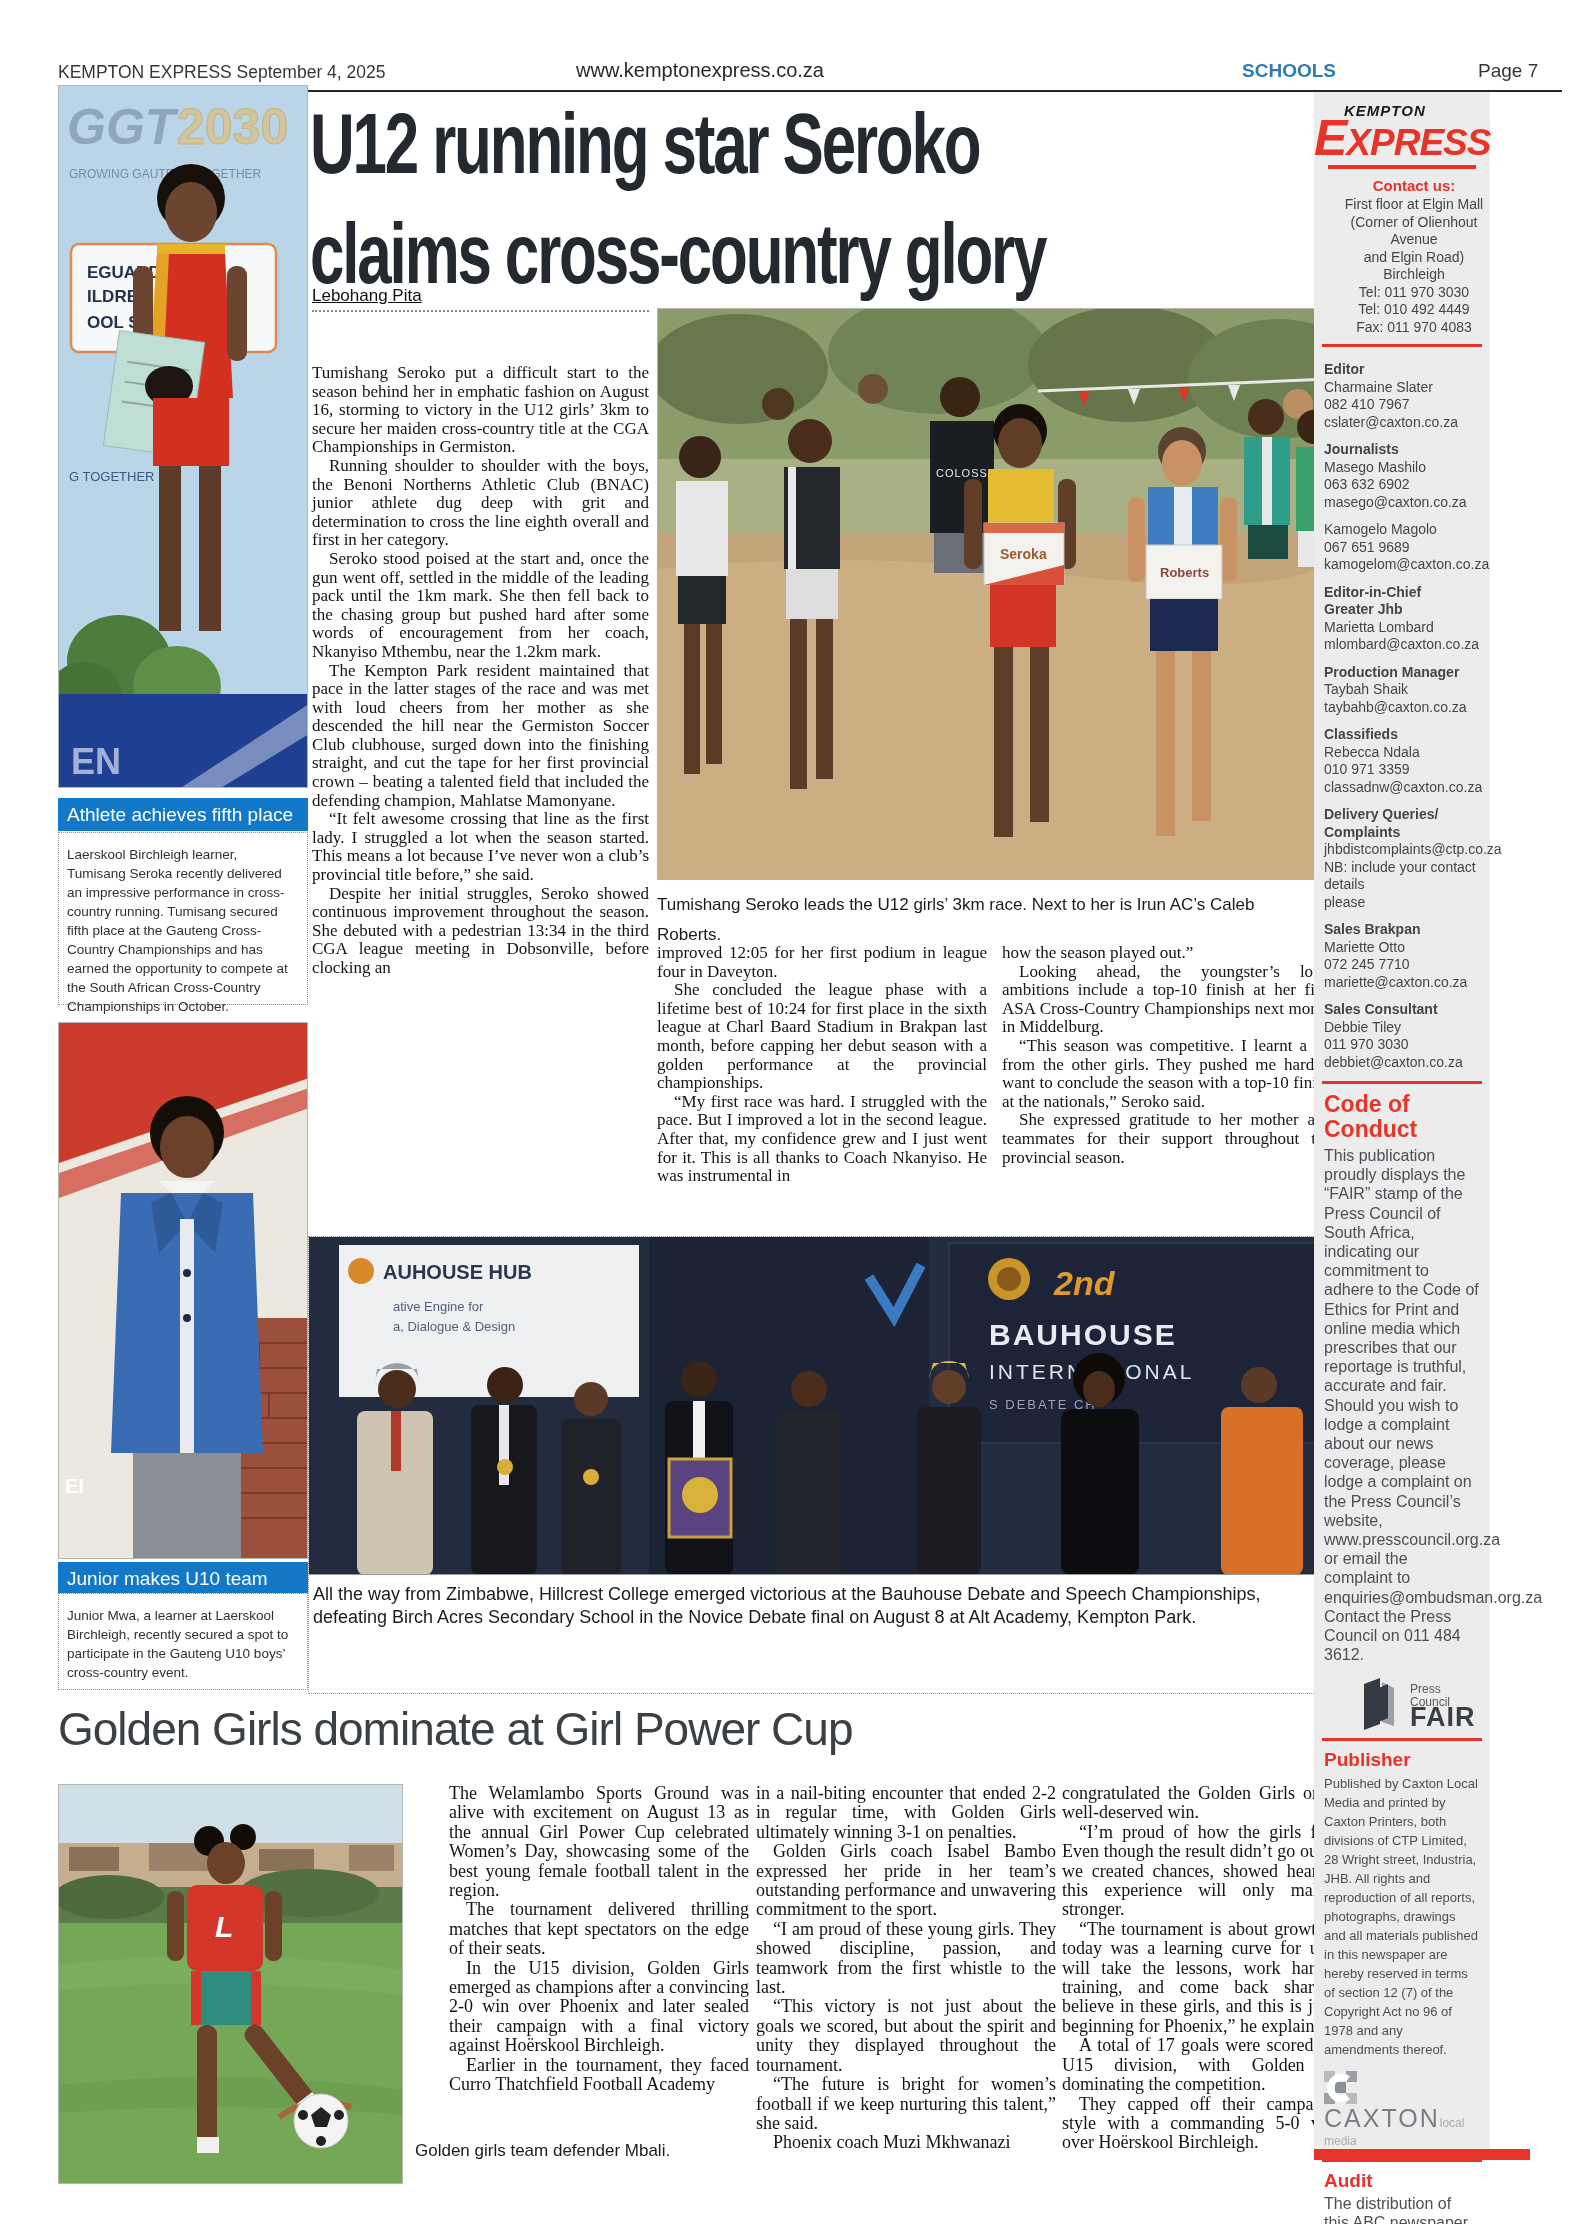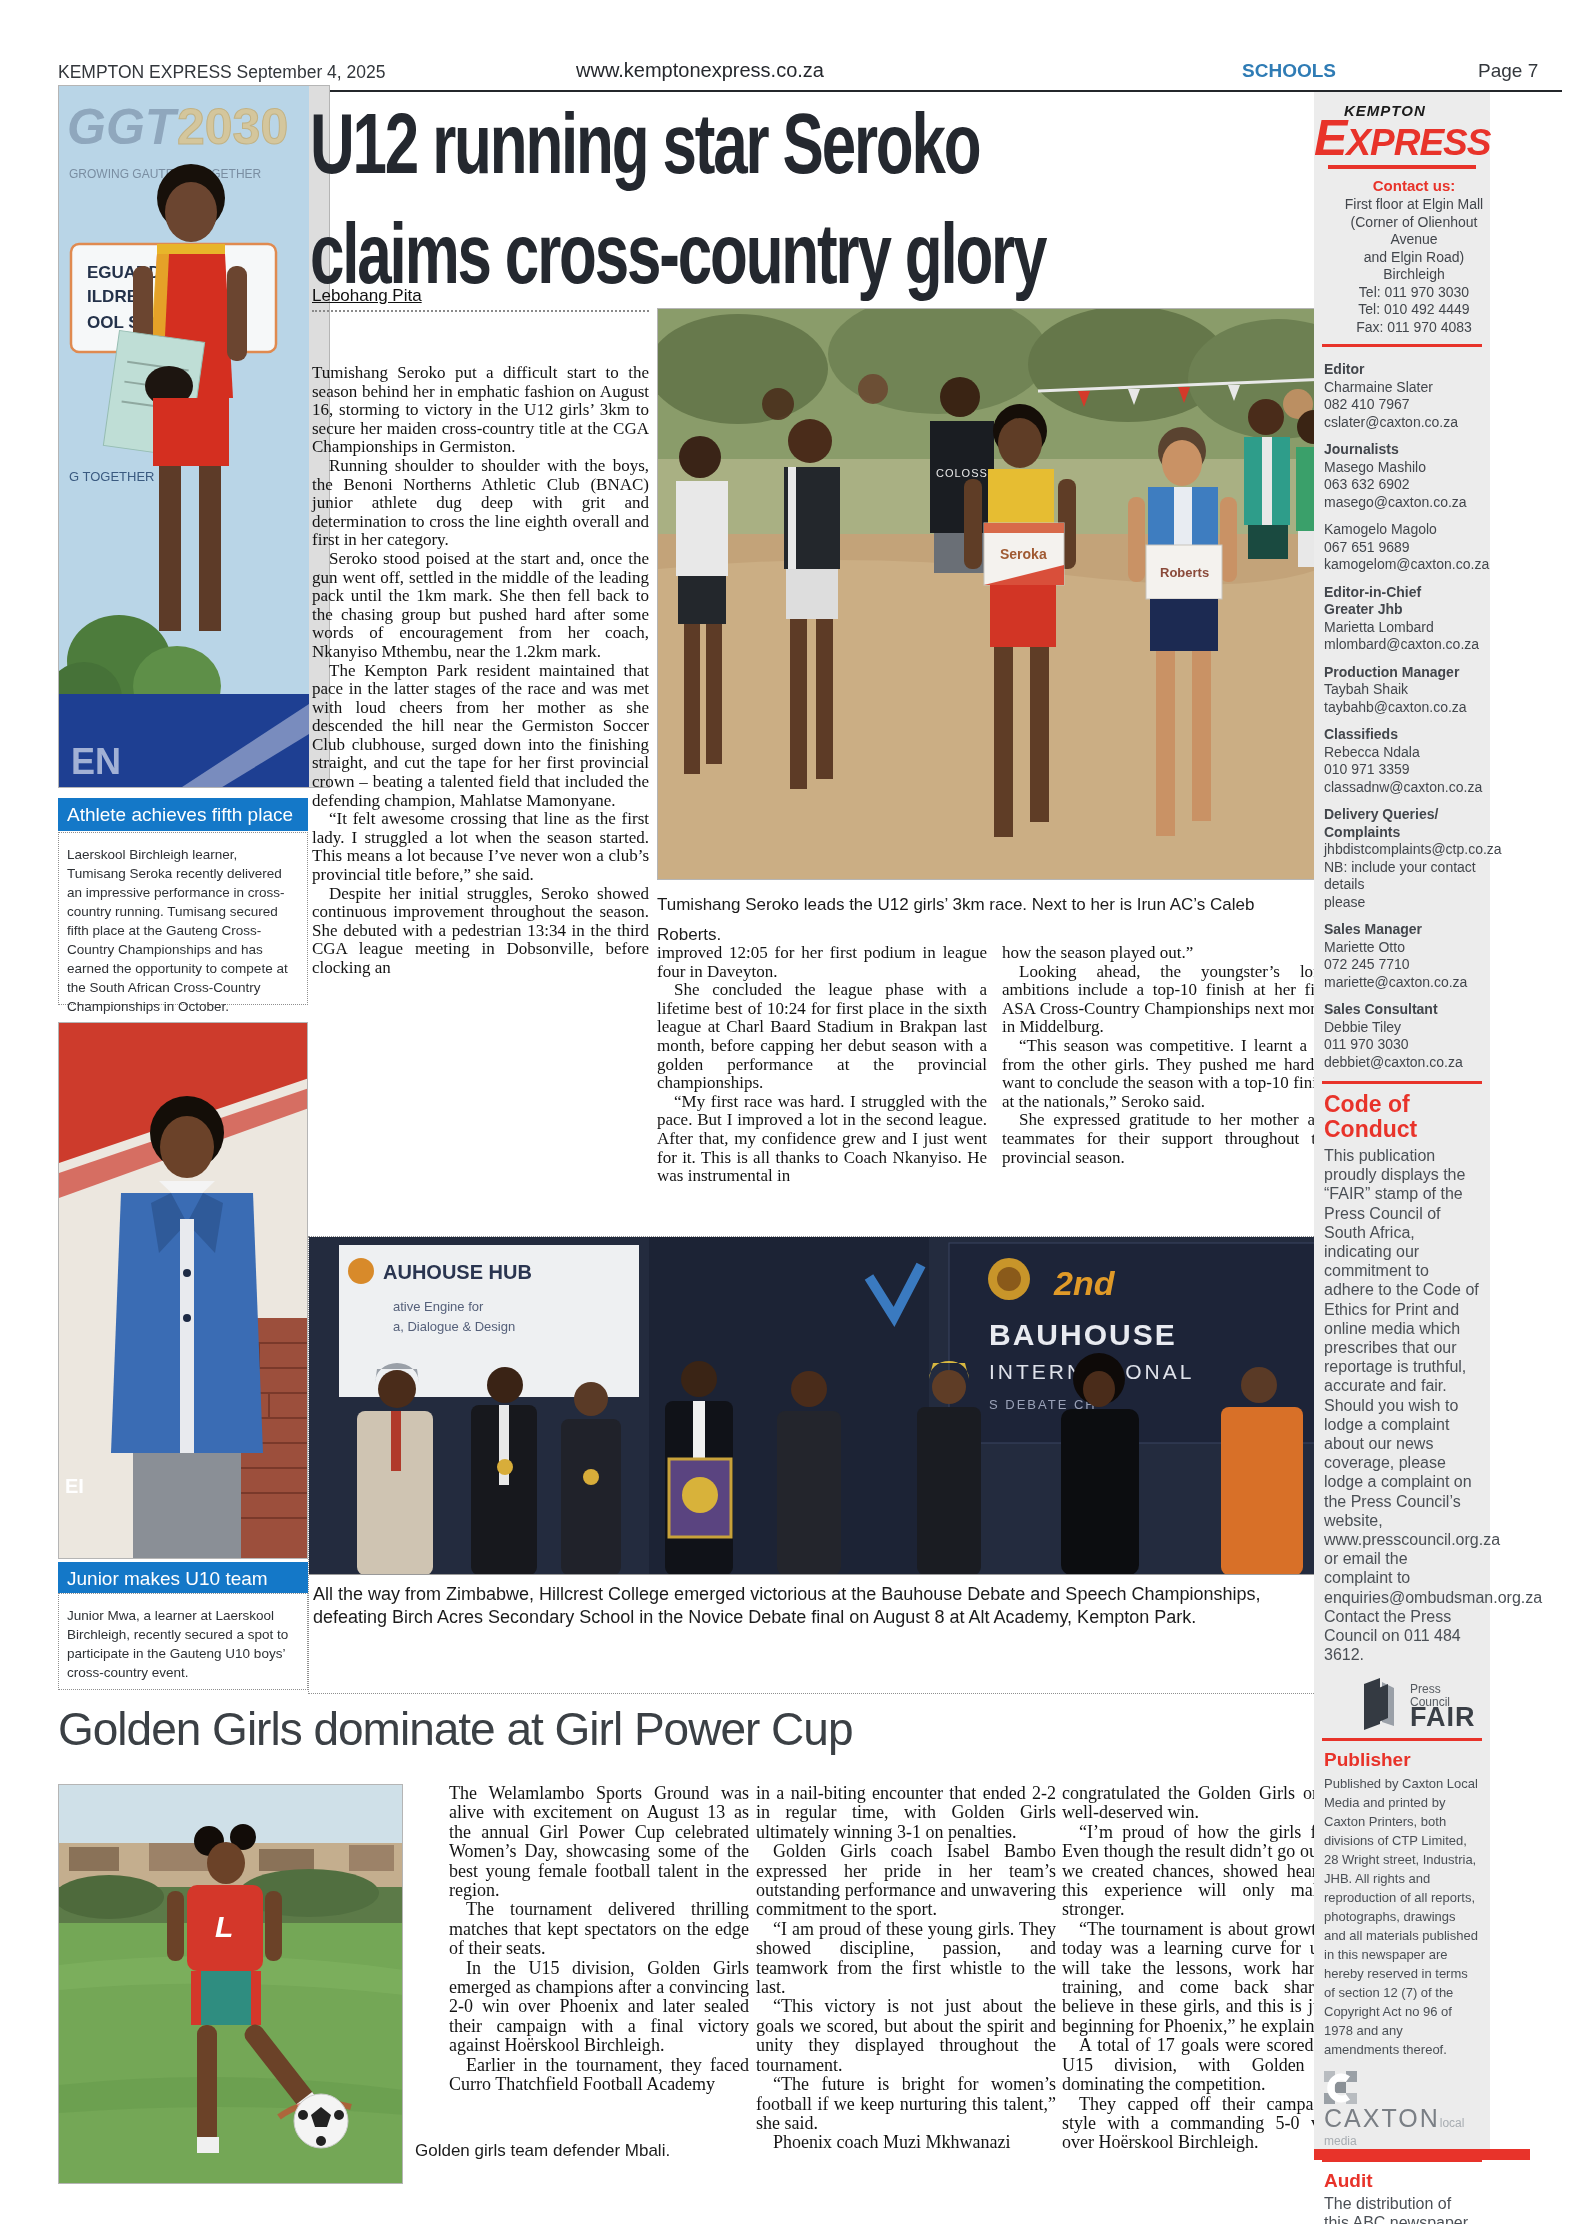--- a/index.html
+++ b/index.html
@@ -70,21 +70,21 @@
 <body>
 
 <div class="abs masthead" style="left:58px; top:62px;">KEMPTON EXPRESS September 4, 2025</div>
 <div class="abs site-url" style="left:500px; top:59px; width:400px;">www.kemptonexpress.co.za</div>
 <div class="abs section-label" style="left:1180px; top:60px; width:156px;">SCHOOLS</div>
 <div class="abs page-no" style="left:1478px; top:60px;">Page 7</div>
 <div class="abs header-rule" style="left:58px; top:90px; width:1504px;"></div>
 
 <div class="abs" style="left:58px; top:85px; width:250px; height:1612px;">
 
-  <div class="abs photo-frame" style="left:0; top:0; width:272px; height:703px;">
+  <div class="abs photo-frame" style="left:0; top:0; width:250px; height:703px;">
     <svg width="250" height="703" viewBox="0 0 250 703" preserveAspectRatio="none">
       <rect width="250" height="703" fill="#b9d5e7"></rect>
       <text x="8" y="58" font-size="50" font-weight="bold" font-style="italic" fill="#8fa7bd">GGT</text>
       <text x="118" y="58" font-size="50" font-weight="bold" fill="#d4c69c" stroke="#c2b284" stroke-width="1">2030</text>
       <text x="10" y="92" font-size="12" fill="#7a8ea2">GROWING GAUTENG TOGETHER</text>
       <rect x="12" y="158" width="205" height="108" rx="8" fill="#f6f8f9" stroke="#e08a50" stroke-width="2.5"></rect>
       <text x="28" y="192" font-size="17" font-weight="bold" fill="#24324a">EGUARD</text>
       <text x="28" y="216" font-size="17" font-weight="bold" fill="#24324a">ILDREN</text>
       <text x="28" y="242" font-size="17" font-weight="bold" fill="#24324a">OOL SPORT</text>
 
@@ -434,21 +434,21 @@
 classadnw@caxton.co.za</div>
     </div>
     <div class="staff-block">
       <div class="staff-h pre">Delivery Queries/
 Complaints</div>
       <div class="pre">jhbdistcomplaints@ctp.co.za
 NB: include your contact details
 please</div>
     </div>
     <div class="staff-block">
-      <div class="staff-h pre">Sales Manager</div>
+      <div class="staff-h pre">Sales Brakpan</div>
       <div class="pre">Mariette Otto
 072 245 7710
 mariette@caxton.co.za</div>
     </div>
     <div class="staff-block">
       <div class="staff-h pre">Sales Consultant</div>
       <div class="pre">Debbie Tiley
 011 970 3030
 debbiet@caxton.co.za</div>
     </div>

